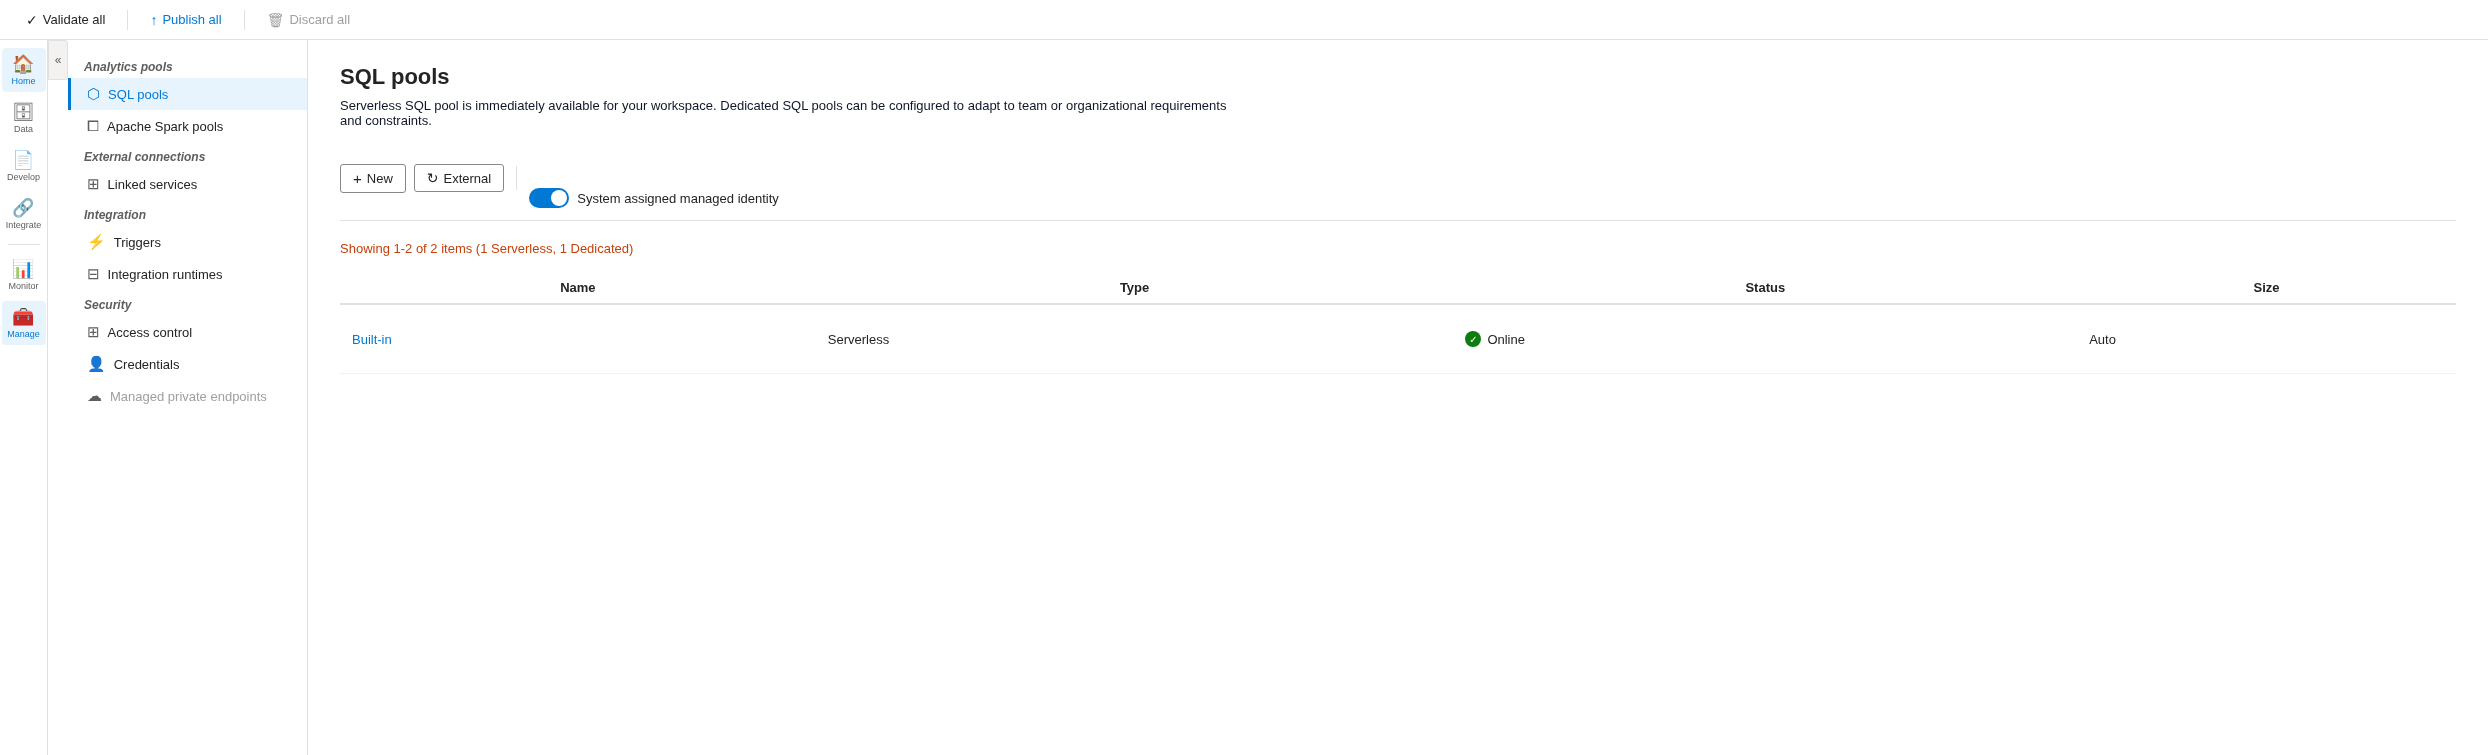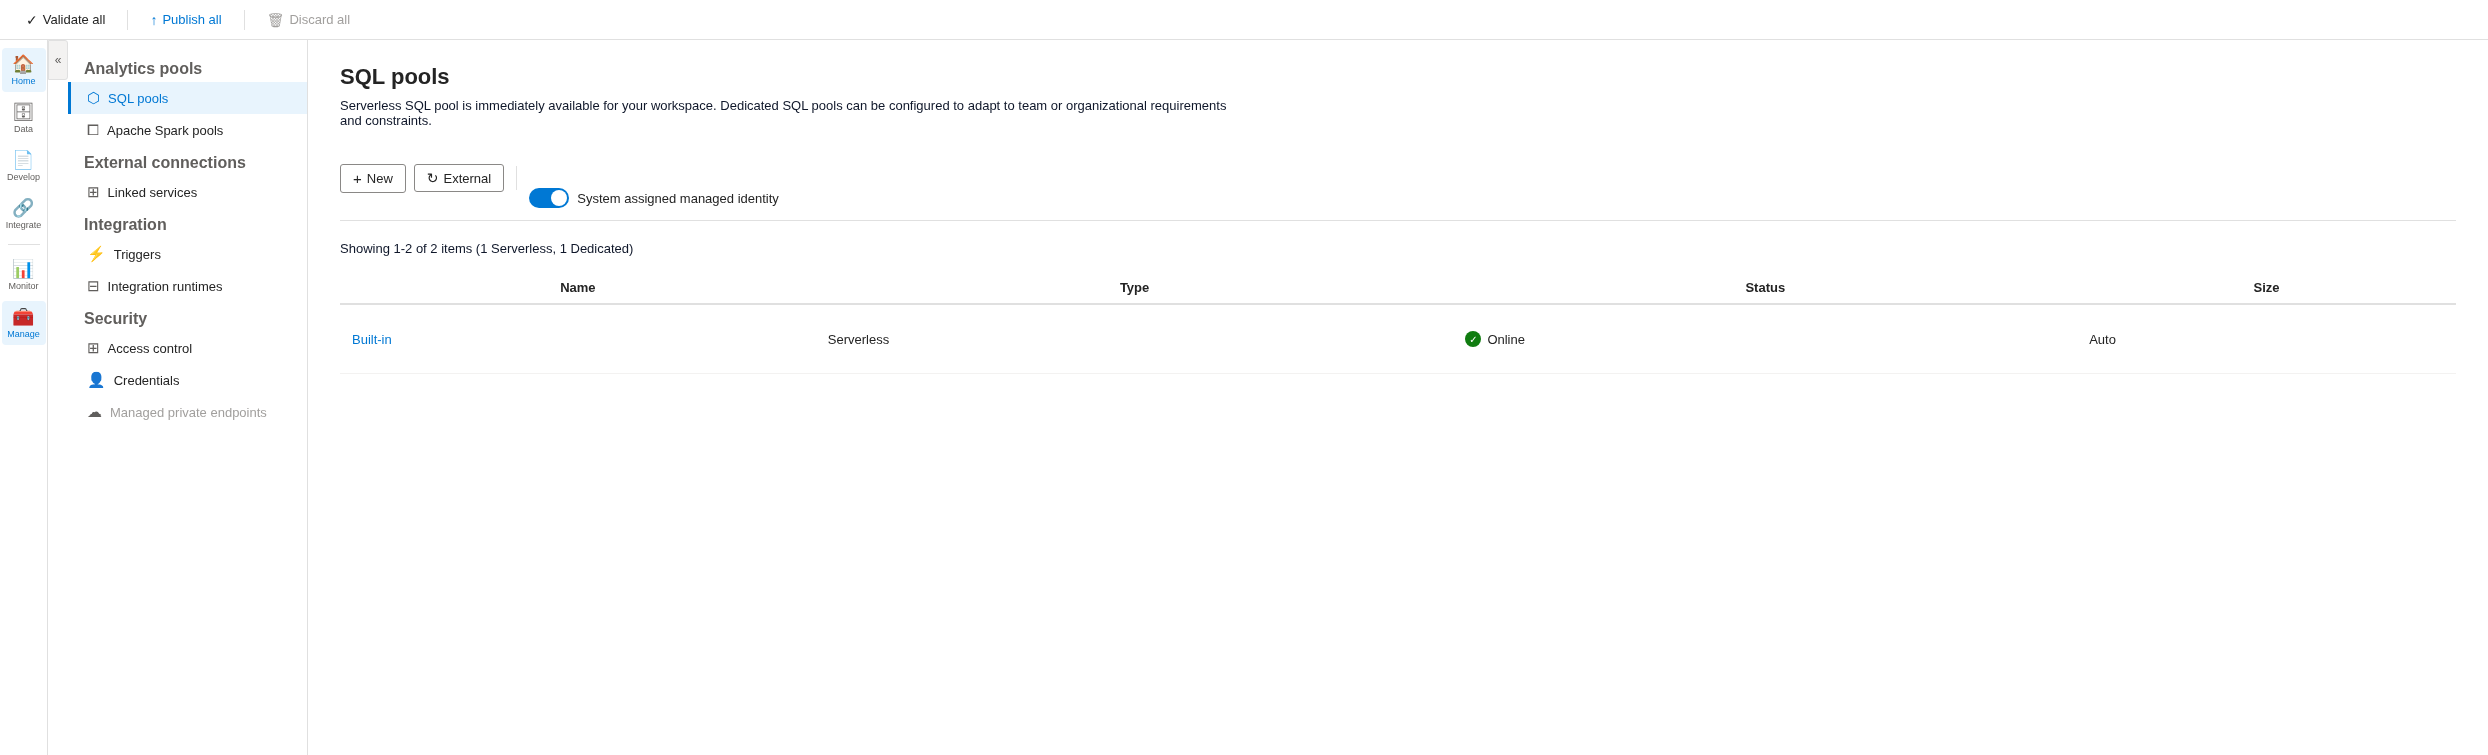--- a/index.html
+++ b/index.html
@@ -77,25 +77,26 @@
     
     .sidebar {
       width: 240px;
       background: #fff;
       border-right: 1px solid #e0e0e0;
       overflow-y: auto;
       flex-shrink: 0;
       padding: 12px 0;
     }
     .sidebar-section-label {
-      font-size: 16px;
+      font-size: 12px;
       font-weight: 600;
       color: #605e5c;
       padding: 8px 16px 4px 16px;
       text-transform: none;
+      font-style: italic;
     }
     .sidebar-item {
       display: flex;
       align-items: center;
       gap: 8px;
       padding: 7px 16px;
       cursor: pointer;
       color: #242424;
       font-size: 13px;
       border-left: 3px solid transparent;
@@ -176,21 +177,21 @@
       width: 16px; height: 16px;
       left: 22px; top: 2px;
       background: #fff;
       border-radius: 50%;
       transition: 0.2s;
     }
 
     
     .items-count {
       font-size: 13px;
-      color: #0f172a;
+      color: #c2410c;
       margin-bottom: 16px;
     }
 
     
     .data-table {
       width: 100%;
       border-collapse: collapse;
     }
     .data-table th {
       text-align: center;

